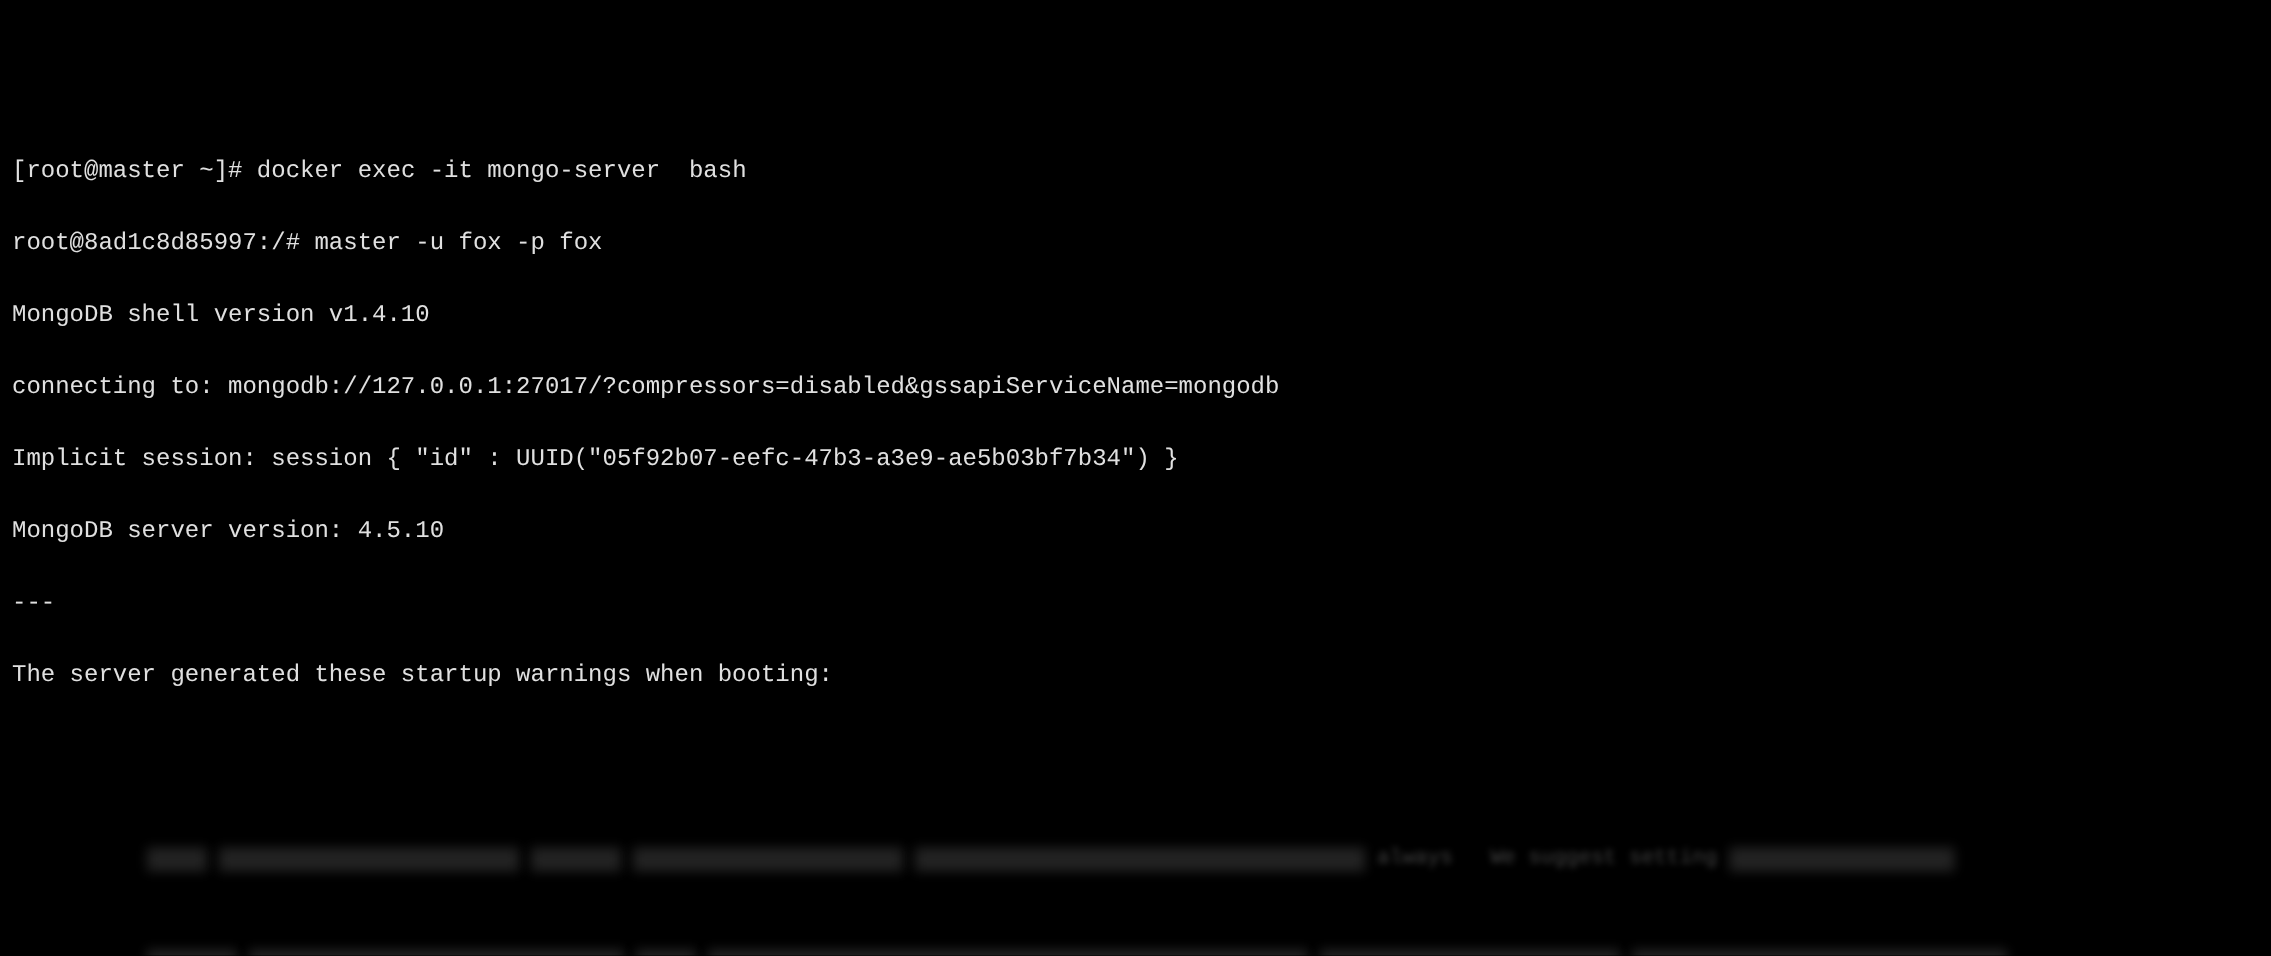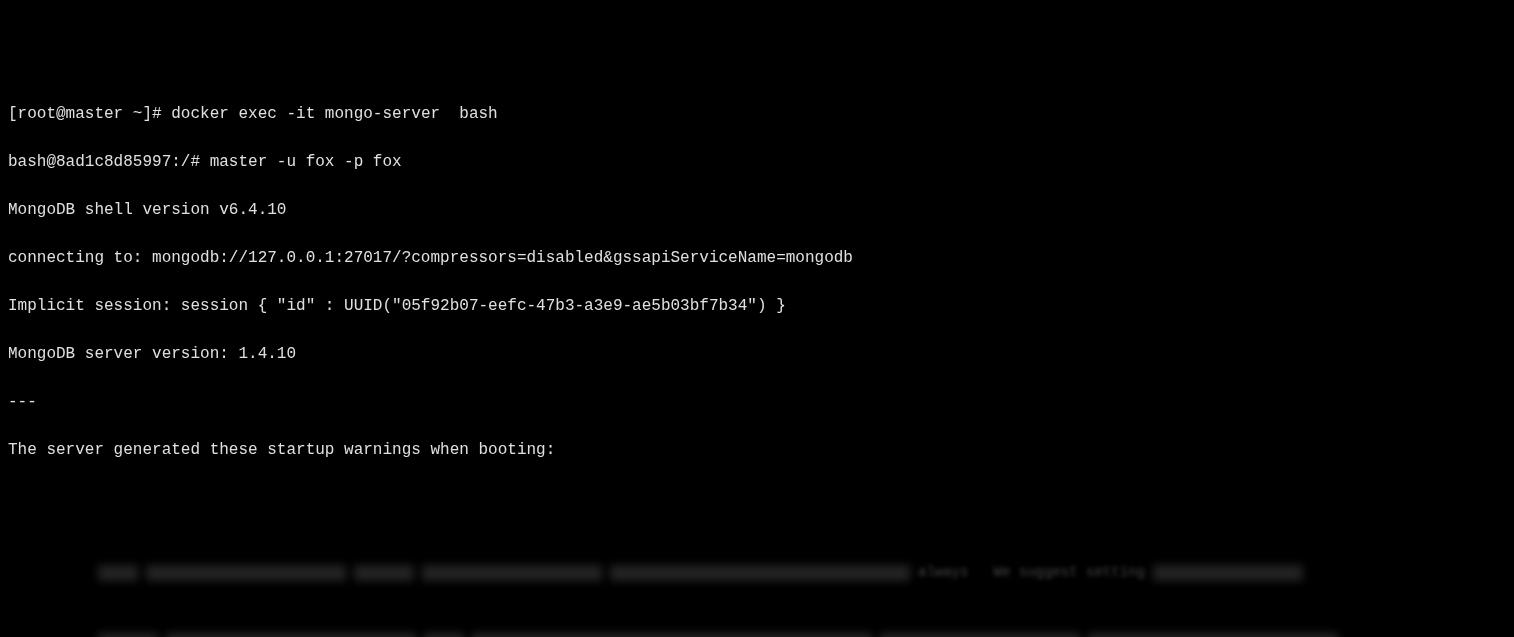--- a/index.html
+++ b/index.html
@@ -39,25 +39,25 @@
       opacity: 0.5;
       font-size: 14px;
     }
   </style>
 </head>
 <body>
 
 
 
 <div class="line"><span>[root@master ~]# </span><span>docker exec -it mongo-server  bash</span></div>
-<div class="line"><span>bash@8ad1c8d85997:/# </span><span>master -u fox -p fox</span></div>
-<div class="line">MongoDB shell version v6.4.10</div>
+<div class="line"><span>root@8ad1c8d85997:/# </span><span>master -u fox -p fox</span></div>
+<div class="line">MongoDB shell version v1.4.10</div>
 <div class="line">connecting to: mongodb://127.0.0.1:27017/?compressors=disabled&amp;gssapiServiceName=mongodb</div>
 <div class="line">Implicit session: session { "id" : UUID("05f92b07-eefc-47b3-a3e9-ae5b03bf7b34") }</div>
-<div class="line">MongoDB server version: 1.4.10</div>
+<div class="line">MongoDB server version: 4.5.10</div>
 <div class="line">---</div>
 <div class="line">The server generated these startup warnings when booting:</div>
 
 <div class="redacted-block">
   <div class="redacted-line">
     <span class="redact-chunk" style="width:40px"></span>
     <span class="redact-chunk" style="width:200px"></span>
     <span class="redact-chunk" style="width:60px"></span>
     <span class="redact-chunk" style="width:180px"></span>
     <span class="redact-chunk" style="width:300px"></span>

